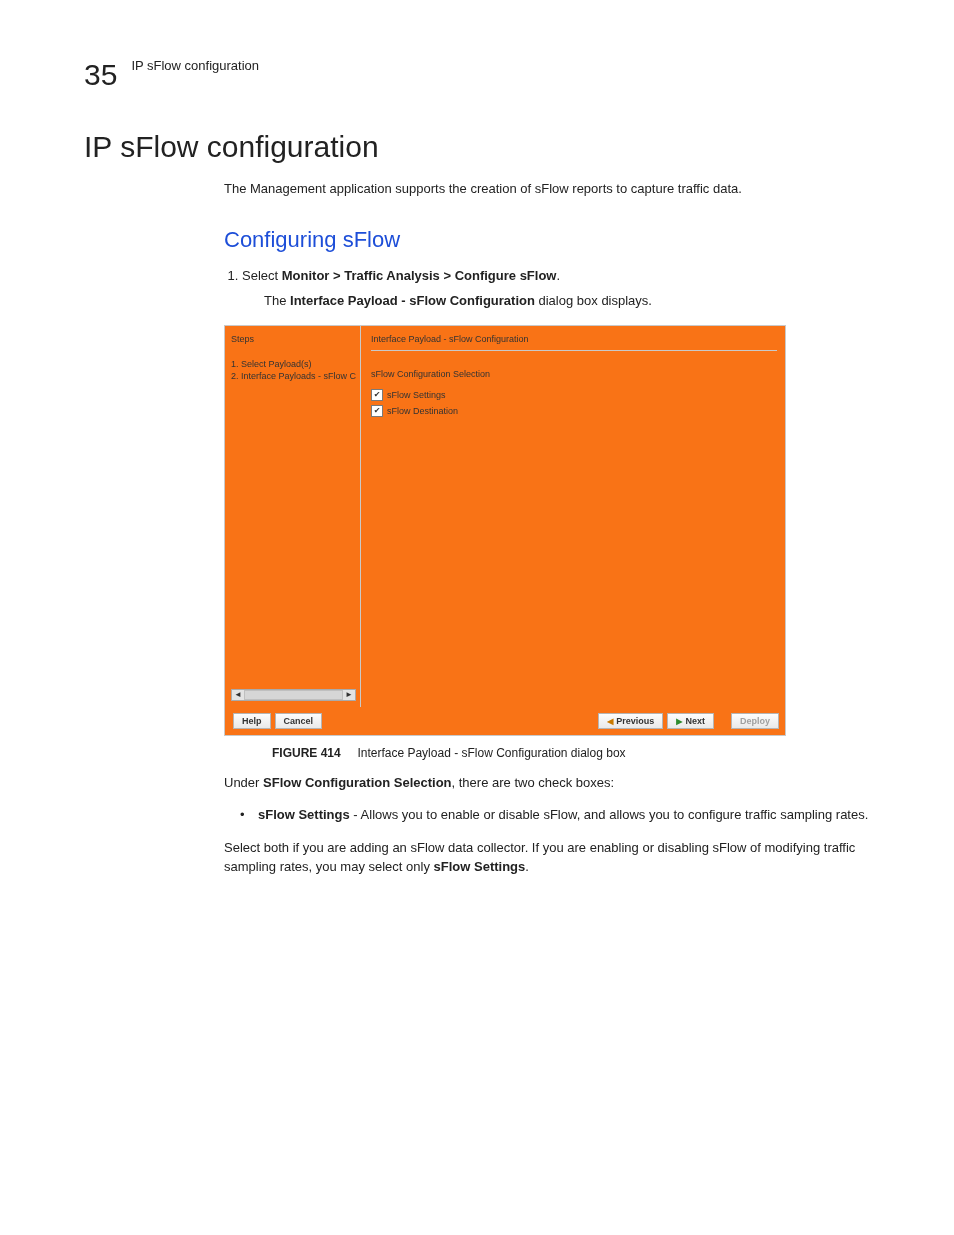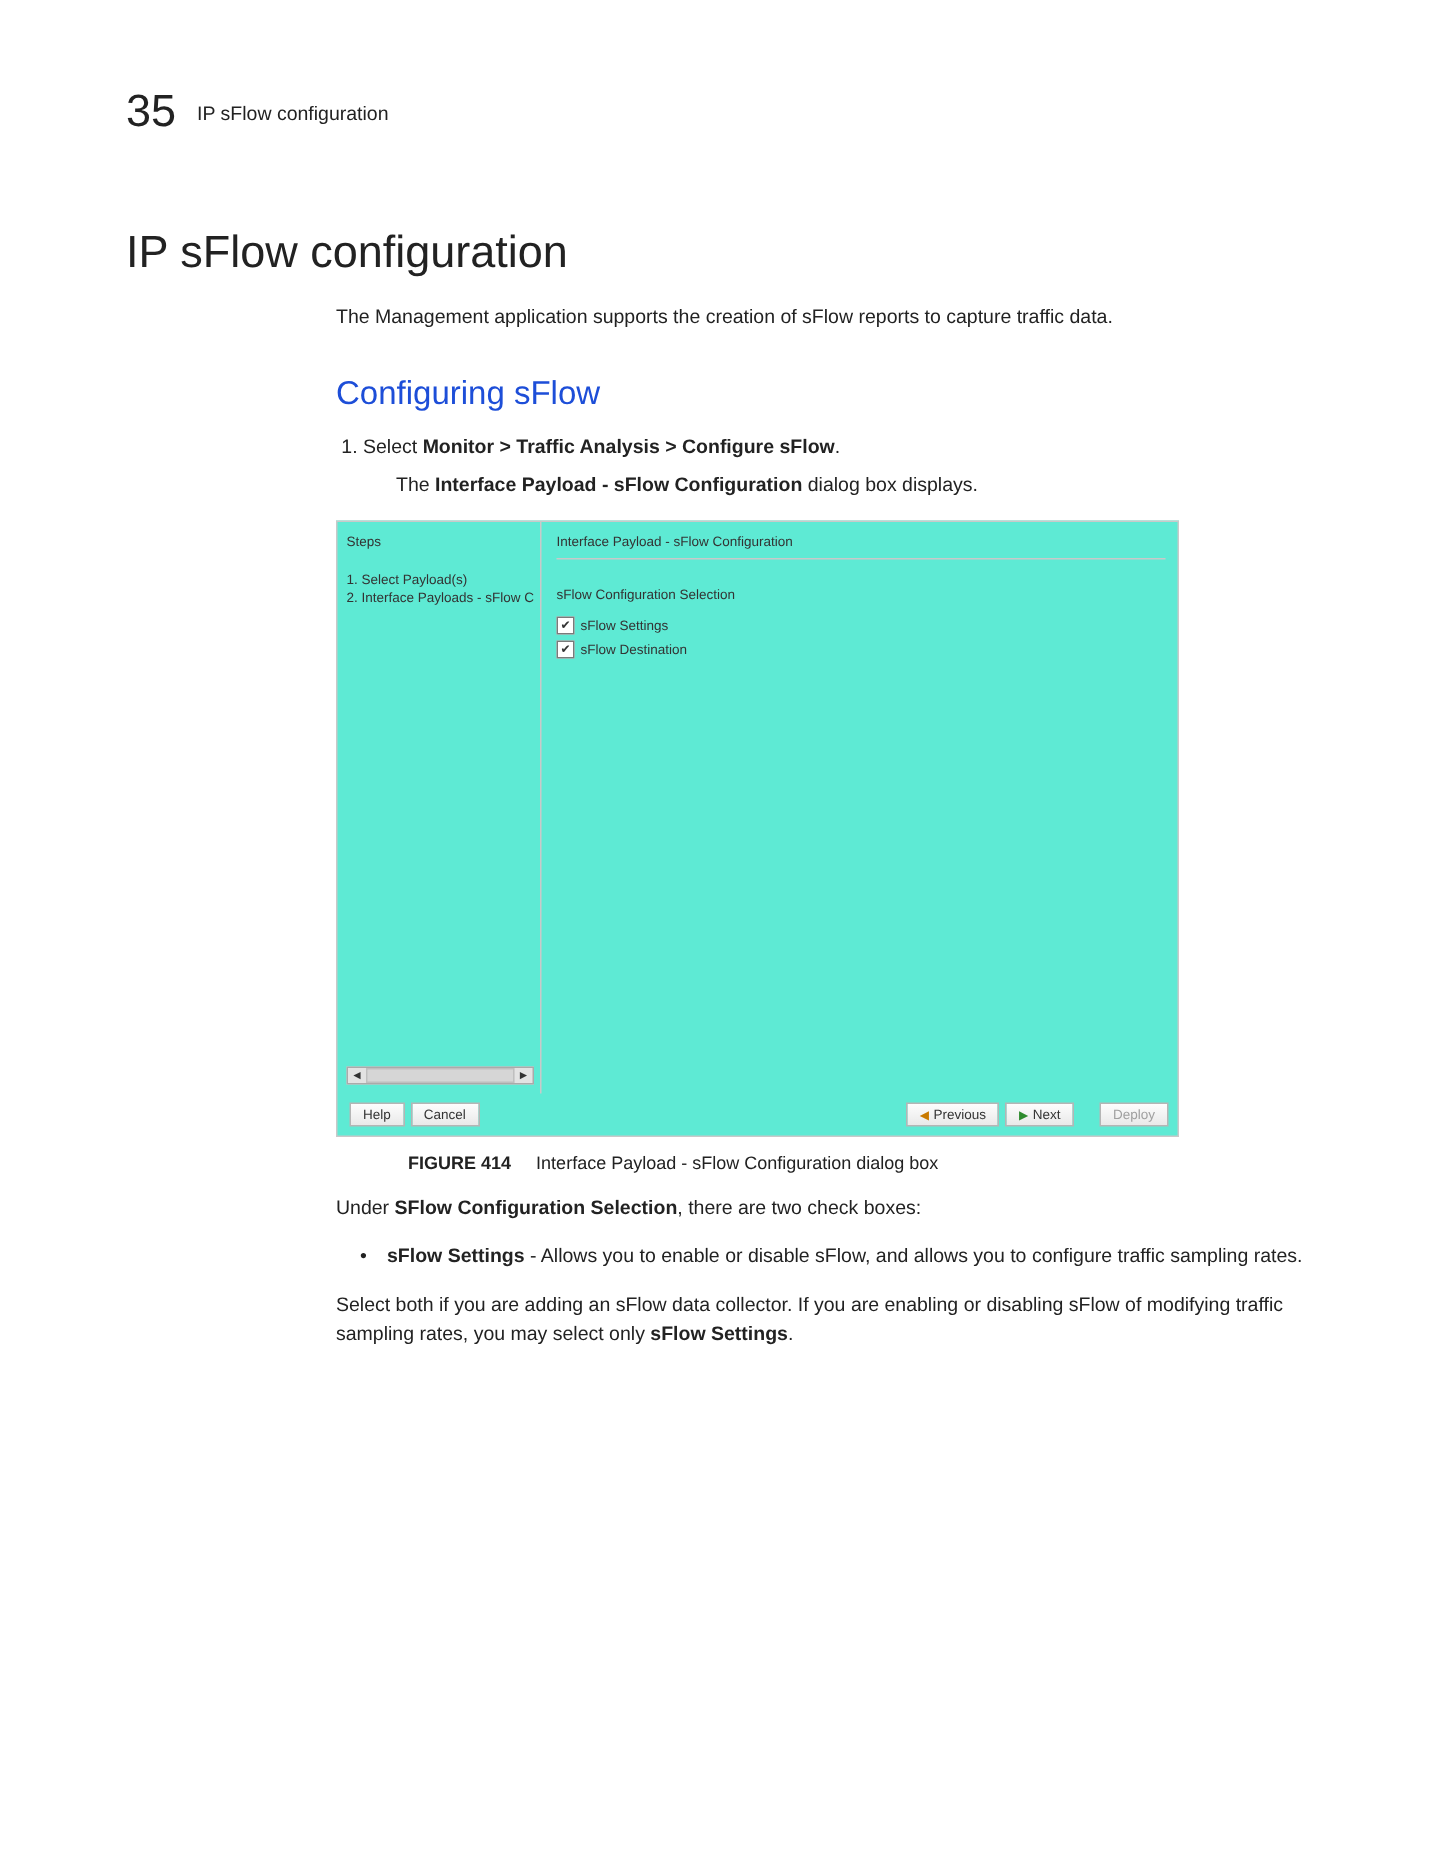--- a/index.html
+++ b/index.html
@@ -1,51 +1,51 @@
 <!DOCTYPE html>
 <html><head>
 <meta charset="utf-8">
 <style>
   html,body{margin:0;padding:0;background:#fff;font-family:Arial,Helvetica,sans-serif;color:#222;}
   .page{width:954px;margin:0 auto;padding:58px 70px 60px 84px;box-sizing:border-box;}
-  .hdr{display:flex;align-items:center;gap:14px;margin-bottom:60px;}
+  .hdr{display:flex;align-items:flex-start;gap:14px;margin-bottom:38px;}
   .hdr-num{font-family:Arial,Helvetica,sans-serif;font-size:30px;font-weight:400;color:#222;}
   .hdr-txt{font-size:13px;color:#222;}
   .h1{font-family:Arial,Helvetica,sans-serif;font-size:30px;font-weight:400;margin:36px 0 16px;color:#222;}
   .h2{font-family:Arial,Helvetica,sans-serif;font-size:22px;font-weight:400;margin:28px 0 14px;color:#1d4ed8;}
   .indent{margin-left:140px;}
   .body-p{font-size:13px;line-height:1.45;margin:0 0 14px;}
   ol.steps{font-size:13px;line-height:1.45;padding-left:18px;margin:0 0 12px;}
   ol.steps li{margin-bottom:10px;}
   .step-sub{font-size:13px;line-height:1.45;margin:6px 0 14px 22px;}
   ul.bullets{font-size:13px;line-height:1.45;padding-left:20px;margin:0 0 14px;list-style:none;}
   ul.bullets li{position:relative;padding-left:14px;margin-bottom:10px;}
   ul.bullets li::before{content:"•";position:absolute;left:-4px;top:0;font-size:13px;}
   .bold{font-weight:700;}
   .fig-cap{font-size:12px;margin:10px 0 14px;}
   .fig-cap .fignum{font-weight:700;padding-left:48px;}
 
-  .dialog{width:560px;border:1px solid #c9c9c9;background:#5eead4;margin:10px 0 6px 0;}
+  .dialog{width:560px;border:1px solid #c9c9c9;background:#f97316;margin:10px 0 6px 0;}
   .dialog-inner{display:flex;gap:4px;}
   .dlg-left{width:136px;border-right:1px solid #c9c9c9;padding:8px 4px 6px 6px;box-sizing:border-box;font-size:9px;color:#333;display:flex;flex-direction:column;}
   .dlg-left .lbl{font-size:9px;margin-bottom:14px;}
   .dlg-left .tree{font-size:9px;line-height:1.4;white-space:nowrap;overflow:hidden;}
   .dlg-left-grow{flex:1;}
   .hscroll{height:12px;border:1px solid #aaa;background:#e3e3e3;position:relative;display:flex;align-items:center;justify-content:space-between;padding:0 1px;box-sizing:border-box;}
   .hscroll .ar{width:10px;height:10px;font-size:8px;line-height:10px;text-align:center;color:#333;}
   .hscroll .thumb{flex:1;height:8px;background:#d6d6d6;border:1px solid #bfbfbf;margin:0 1px;}
   .dlg-right{flex:1;padding:8px 8px 6px 6px;font-size:9px;color:#333;}
   .dlg-right .title{font-size:9px;margin-bottom:6px;}
   .dlg-right hr{border:none;border-top:1px solid #c9c9c9;margin:2px 0 18px;}
   .dlg-right .sect{font-size:9px;margin-bottom:10px;}
   .chk-row{display:flex;align-items:center;font-size:9px;margin:4px 0 4px 0;}
   .chk{width:10px;height:10px;border:1px solid #7a7a7a;background:#fff;margin-right:4px;display:flex;align-items:center;justify-content:center;font-size:8px;line-height:1;color:#333;}
   .dialog-foot{display:flex;justify-content:space-between;align-items:center;padding:6px 6px 6px 8px;gap:8px;}
   .dialog-foot .grp{display:flex;gap:4px;}
-  .btn{font-size:9px;border:1px solid #b5b5b5;background:linear-gradient(#fdfdfd,#e9e9e9);padding:2px 8px;color:#333;}
+  .btn{font-size:9px;border:1px solid #b5b5b5;background:linear-gradient(#fdfdfd,#e9e9e9);padding:2px 8px;color:#333;font-weight:bold;}
   .btn.disabled{color:#a0a0a0;margin-left:13px;}
   .btn .tri{display:inline-block;margin-right:3px;font-size:8px;}
   .tri.prev{color:#c97a00;}
   .tri.next{color:#2e8b2e;}
   .dlg-middle-space{height:280px;}
 </style>
 </head>
 <body>
 
 <div class="page">

